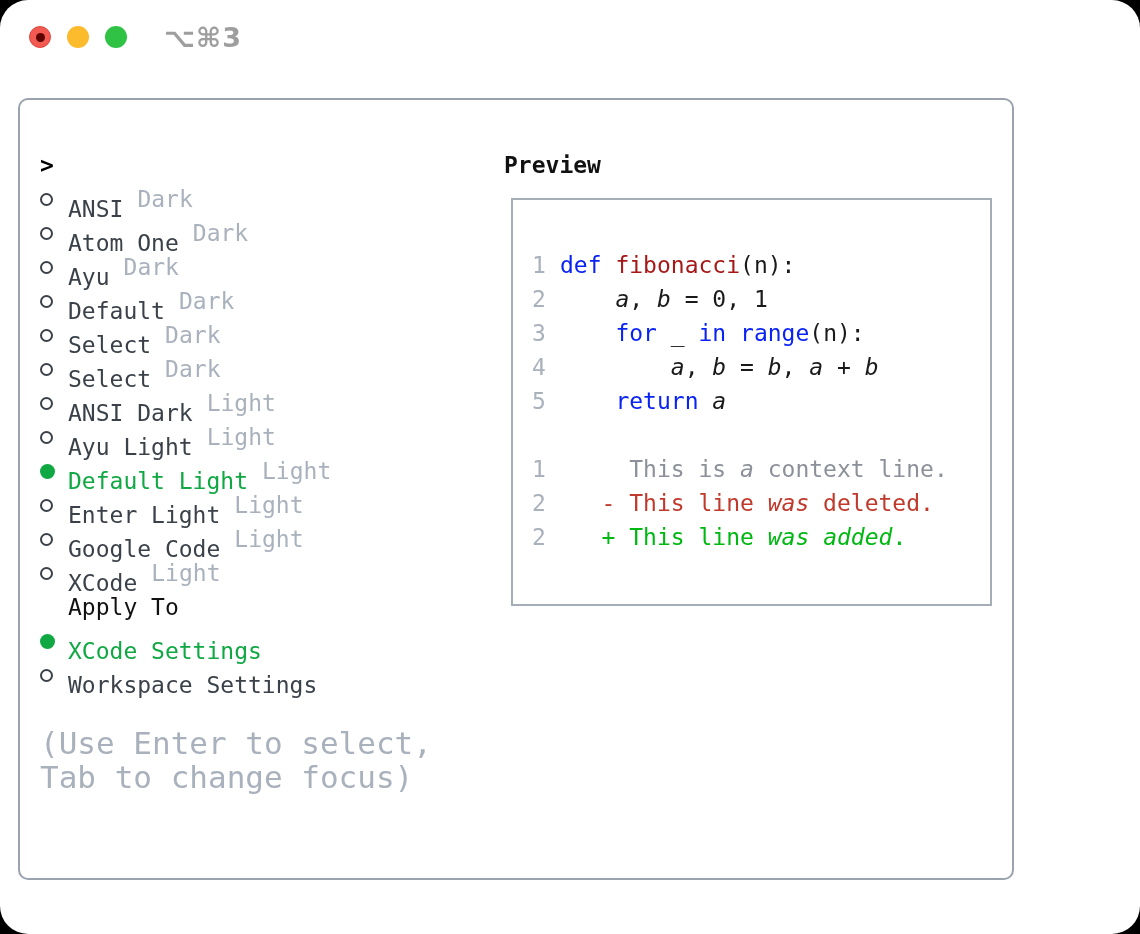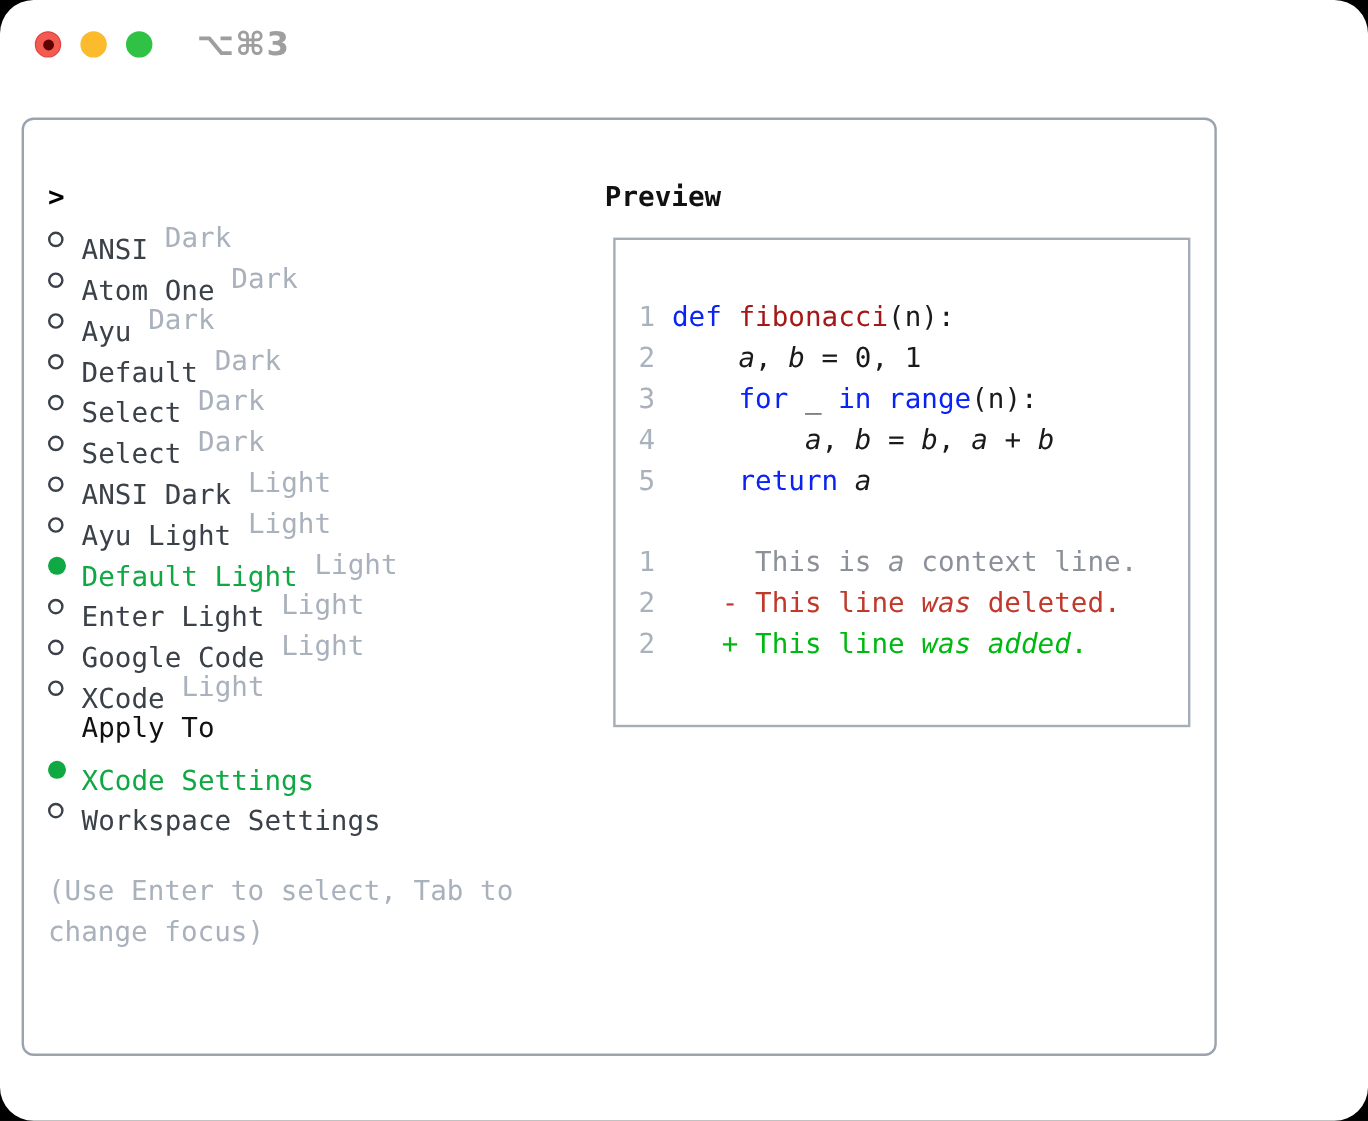--- a/index.html
+++ b/index.html
@@ -54,21 +54,21 @@
   .radio-ring{width:13px;height:13px;border:2px solid var(--text-dark);border-radius:50%;}
   .radio-dot{width:15px;height:15px;border-radius:50%;background:var(--accent-green);}
   .theme-name{color:var(--text-dark);margin-top:20px;}
   .theme-row.selected .theme-name{color:var(--accent-green);}
   .theme-variant{color:var(--muted-gray);margin-left:14px;}
   .apply-title{padding-left:28px;color:var(--heading-black);}
   .apply-row .theme-name{color:var(--text-dark);}
   .apply-row.selected .theme-name{color:var(--accent-green);}
   .hint{
     margin-top:34px;width:430px;color:var(--muted-gray);
-    font-size:23px;line-height:34px;
+    font-size:31px;line-height:34px;
   }
   
   .preview-col{flex:1;font-size:23px;}
   .preview-title{font-weight:bold;color:var(--heading-black);height:34px;line-height:34px;}
   .preview-box{
     margin-top:16px;margin-left:7px;width:481px;height:408px;
     border:2px solid var(--box-border);padding:48px 0 0 19px;
     font-size:23px;line-height:34px;white-space:pre;overflow:hidden;
   }
   .code-line{height:34px;color:var(--code-black);}

